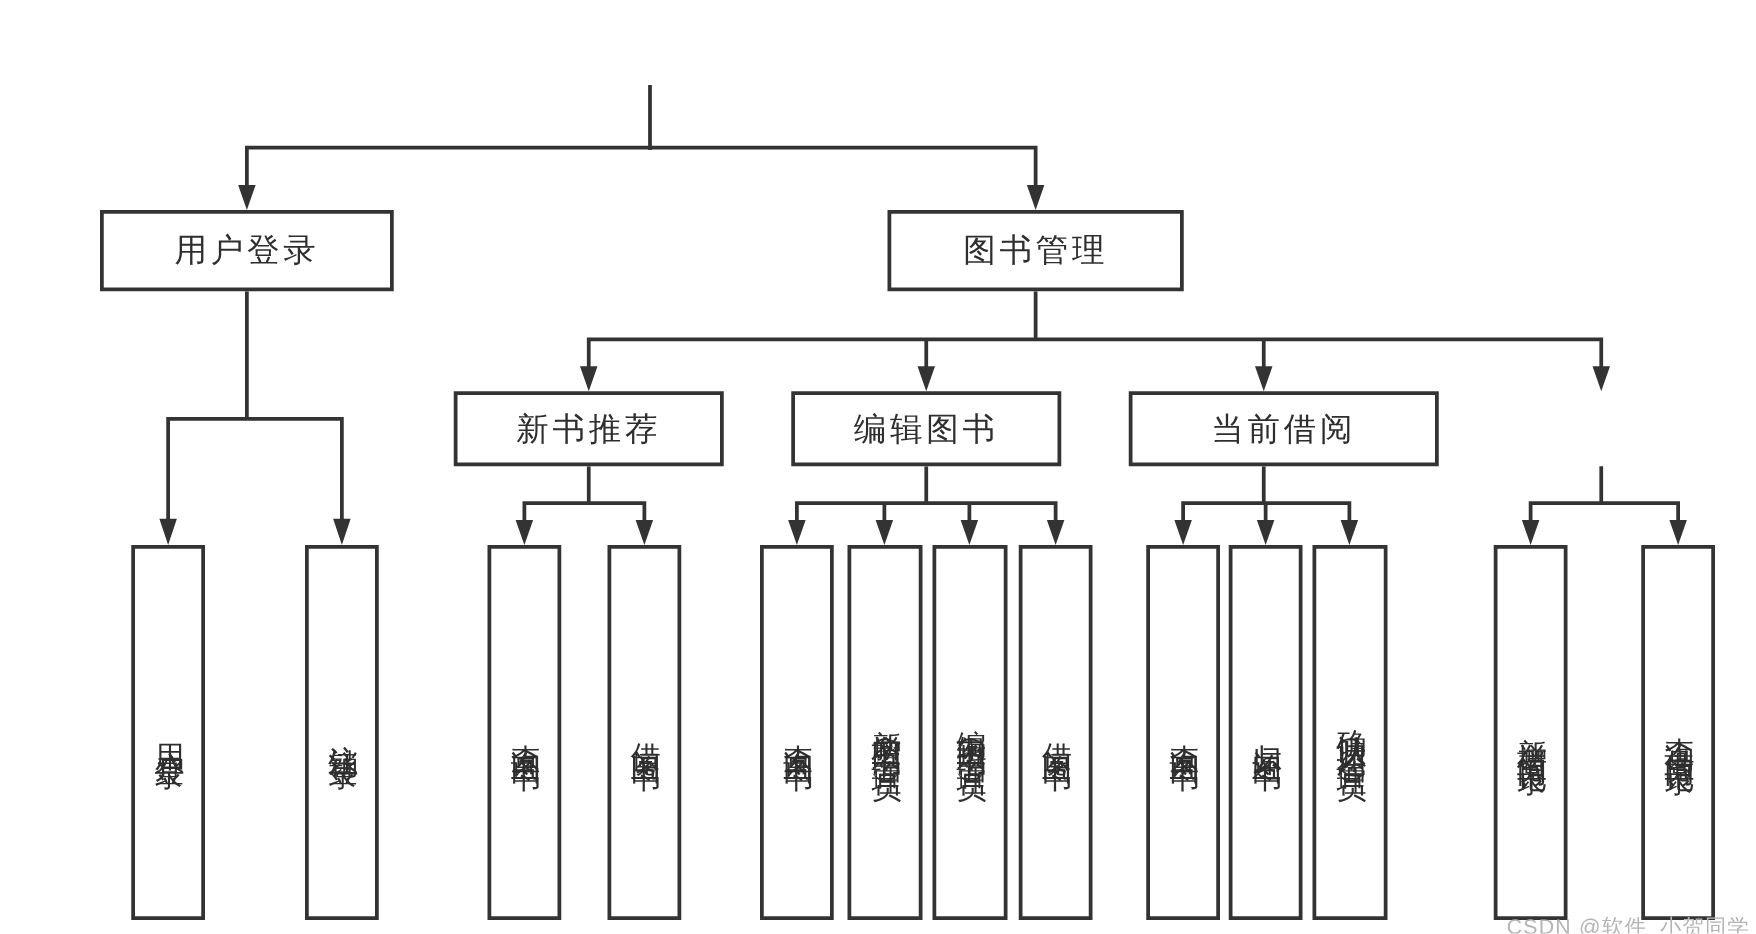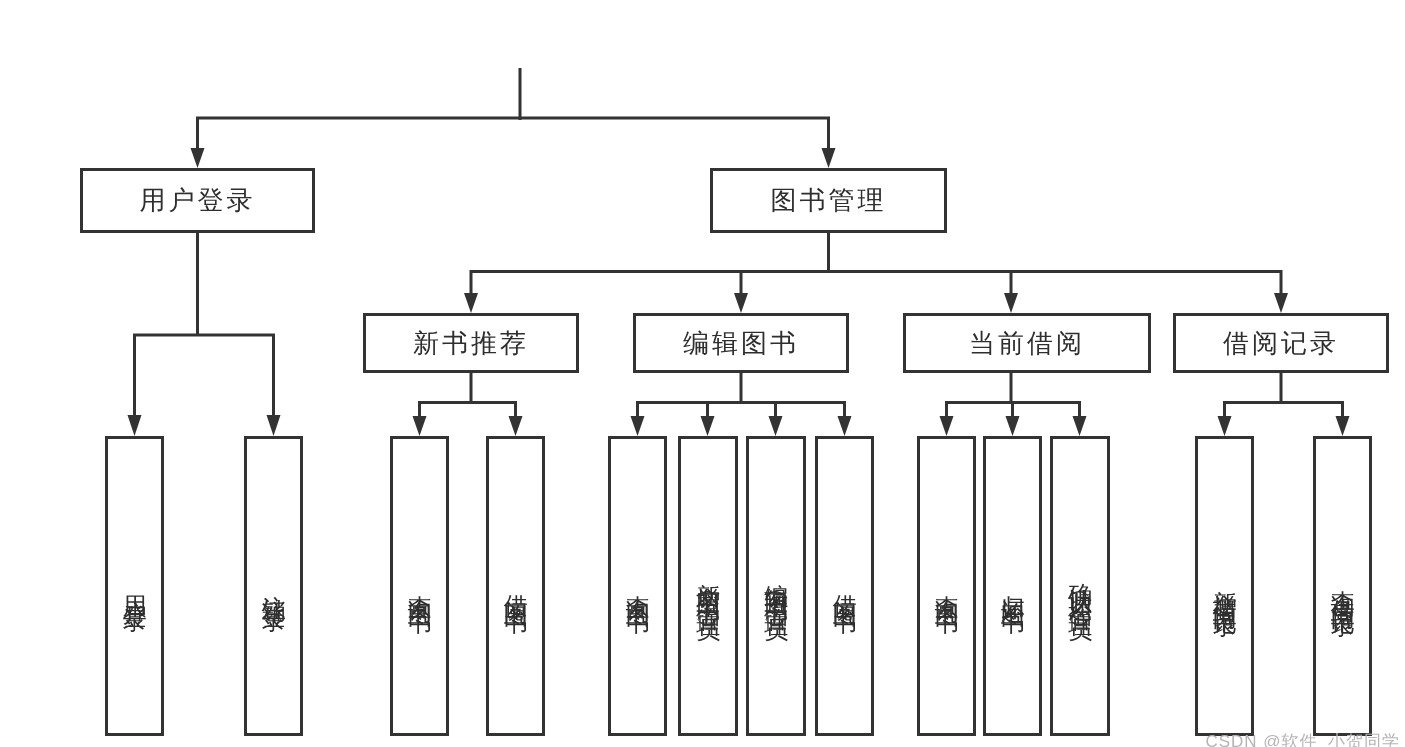--- a/index.html
+++ b/index.html
@@ -117,23 +117,20 @@
 
   <div class="box" style="left:363px;top:313px;width:216px;height:60px">
     <span class="hlbl">新书推荐</span>
   </div>
   <div class="box" style="left:633px;top:313px;width:216px;height:60px">
     <span class="hlbl">编辑图书</span>
   </div>
   <div class="box" style="left:903px;top:313px;width:248px;height:60px">
     <span class="hlbl">当前借阅</span>
   </div>
-  <div class="box" style="left:1173px;top:313px;width:216px;height:60px">
-    <span class="hlbl">借阅记录</span>
-  </div>
 
   <div class="box leaf" style="left:105px;top:436px;width:59px;height:300px">
     <span class="vlbl">用户登录</span>
   </div>
   <div class="box leaf" style="left:244px;top:436px;width:59px;height:300px">
     <span class="vlbl">注销登录</span>
   </div>
 
   <div class="box leaf" style="left:390px;top:436px;width:59px;height:300px">
     <span class="vlbl">查询图书</span>

